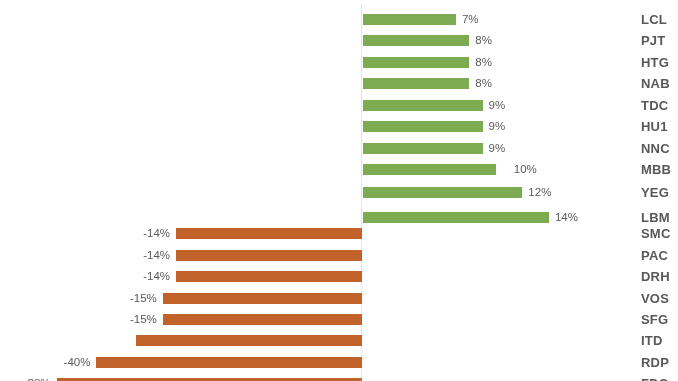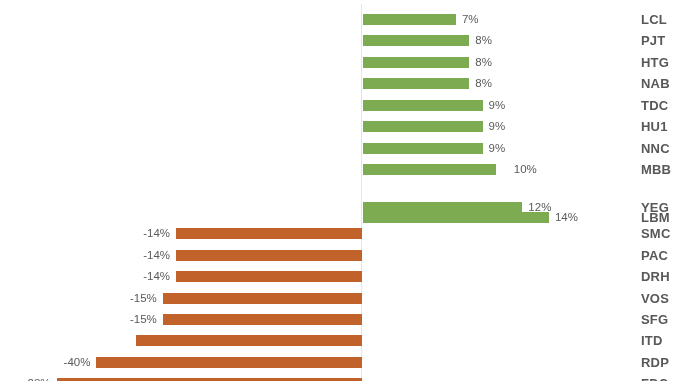--- a/index.html
+++ b/index.html
@@ -118,21 +118,21 @@
       <div class="plot-row" style="top: 137.58px;">
         <div class="bar pos" style="width: 119.52px; left: 363px;"></div>
         <div class="value-label pos" style="left: 488.52px;">9%</div>
         <div class="cat-label">NNC</div>
       </div>
       <div class="plot-row" style="top: 159.01px;">
         <div class="bar pos" style="width: 132.8px; left: 363px;"></div>
         <div class="value-label pos" style="left: 501.8px; margin-left: 12px;">10%</div>
         <div class="cat-label">MBB</div>
       </div>
-      <div class="plot-row" style="top: 197px; text-decoration: underline;">
+      <div class="plot-row" style="top: 182px; text-decoration: underline;">
         <div class="bar pos" style="width: 159.36px; left: 363px;"></div>
         <div class="value-label pos" style="left: 528.36px;">12%</div>
         <div class="cat-label">YEG</div>
       </div>
       <div class="plot-row" style="top: 207px;">
         <div class="bar pos" style="width: 185.92px; left: 363px;"></div>
         <div class="value-label pos" style="left: 554.92px;">14%</div>
         <div class="cat-label">LBM</div>
       </div>
       <div class="plot-row" style="top: 223.3px;">

